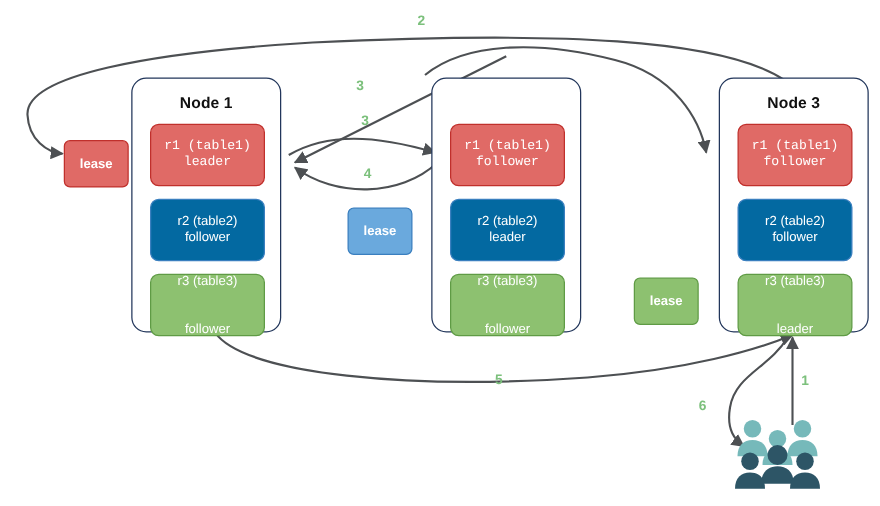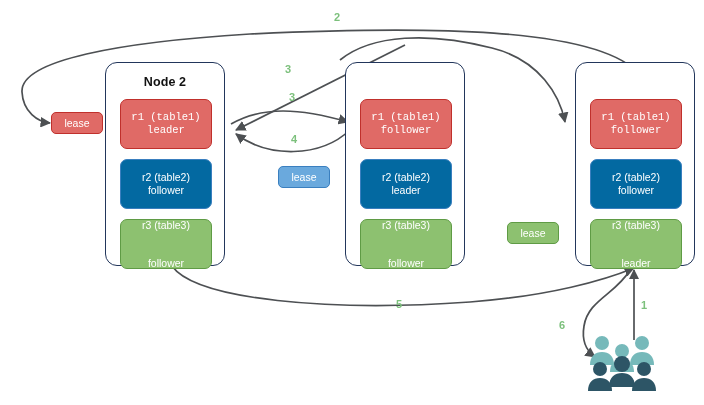--- a/index.html
+++ b/index.html
@@ -61,27 +61,28 @@
   .rep-blue  { background: #0369a1; border: 1.4px solid #3a7fbf; }
   .rep-green { background: #8dc170; border: 1.4px solid #5f9b45; }
   .r-slot-1 { top: 36px; }
   .r-slot-2 { top: 96px; }
   .r-slot-3 { top: 156px; gap: 25px; }
 
   .lease {
     position: absolute;
     box-sizing: border-box;
     width: 52px;
-    height: 22px;
+    height: 38px;
     border-radius: 5px;
     display: flex;
     align-items: center;
     justify-content: center;
     color: #ffffff;
     font-size: 10.5px;
+    font-weight: bold;
   }
   .lease-red   { background: #e06a66; border: 1.4px solid #c0302c; }
   .lease-blue  { background: #6aa9dd; border: 1.4px solid #3a7fbf; }
   .lease-green { background: #8dc170; border: 1.4px solid #5f9b45; }
 
   .step-label {
     position: absolute;
     color: #7cc07c;
     font-size: 11px;
     font-weight: bold;
@@ -119,21 +120,21 @@
     <path d="M 350 130 C 320 158, 268 158, 236 134" fill="none" stroke="#4d5053" stroke-width="1.7" marker-end="url(#ah)"></path>
 
     <path d="M 172 266 C 196 300, 330 312, 470 302 C 550 296, 605 280, 634 268" fill="none" stroke="#4d5053" stroke-width="1.7" marker-end="url(#ah)"></path>
 
     <path d="M 634 340 L 634 270" fill="none" stroke="#4d5053" stroke-width="1.7" marker-end="url(#ah)"></path>
 
     <path d="M 630 270 C 616 294, 588 300, 584 326 C 581 344, 588 352, 595 357" fill="none" stroke="#4d5053" stroke-width="1.7" marker-end="url(#ah)"></path>
   </svg>
 
   <div class="node-panel" style="left:105px; top:62px; width:120px; height:204px;">
-    <div class="node-title">Node 2</div>
+    <div class="node-title">Node 1</div>
     <div class="replica rep-red r-slot-1">
       <span class="ln">r1 (table1)</span>
       <span class="ln">leader</span>
     </div>
     <div class="replica rep-blue r-slot-2">
       <span class="ln">r2 (table2)</span>
       <span class="ln">follower</span>
     </div>
     <div class="replica rep-green r-slot-3">
       <span class="ln">r3 (table3)</span>
@@ -150,20 +151,21 @@
       <span class="ln">r2 (table2)</span>
       <span class="ln">leader</span>
     </div>
     <div class="replica rep-green r-slot-3">
       <span class="ln">r3 (table3)</span>
       <span class="ln">follower</span>
     </div>
   </div>
 
   <div class="node-panel" style="left:575px; top:62px; width:120px; height:204px;">
+    <div class="node-title">Node 3</div>
     <div class="replica rep-red r-slot-1">
       <span class="ln">r1 (table1)</span>
       <span class="ln">follower</span>
     </div>
     <div class="replica rep-blue r-slot-2">
       <span class="ln">r2 (table2)</span>
       <span class="ln">follower</span>
     </div>
     <div class="replica rep-green r-slot-3">
       <span class="ln">r3 (table3)</span>

